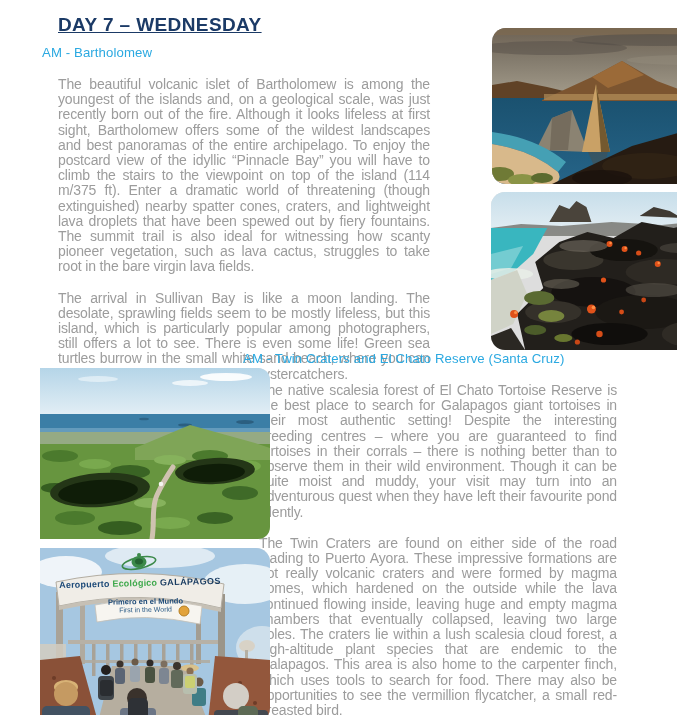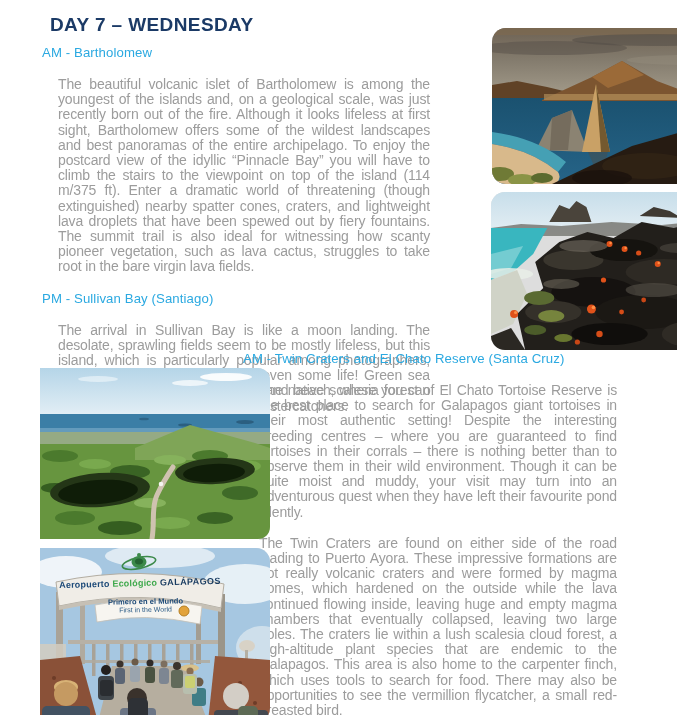--- a/index.html
+++ b/index.html
@@ -9,21 +9,21 @@
   }
   .page{position:absolute;inset:0;background:#ffffff;}
 
   
   .text-col{position:absolute;}
   .day7-col{left:42px;top:13px;width:404px;}
   .day8-col{left:243px;top:351px;width:390px;}
 
   .day-title{
     font-size:19px;line-height:23px;font-weight:bold;color:#1b3a66;
-    letter-spacing:.4px;margin:0 0 9px 8px;
+    letter-spacing:.4px;margin:0 0 9px 16px;text-decoration:underline;
   }
   .time-heading{
     font-size:13.2px;line-height:16px;font-weight:normal;color:#2ba9e1;
     margin:0 0 2px 0;letter-spacing:.1px;
   }
   .time-heading.pm{margin-top:7px;}
   .body-para{
     font-size:14px;line-height:15.2px;color:#9c9c9c;text-align:justify;
     margin:16px;letter-spacing:-0.15px;
   }
@@ -58,21 +58,20 @@
 </style>
 </head>
 <body>
 
 <div class="page">
 
   <section class="text-col day7-col">
     <h1 class="day-title">DAY 7 – WEDNESDAY</h1>
     <h2 class="time-heading">AM - Bartholomew</h2>
     <p class="body-para">The beautiful volcanic islet of Bartholomew is among the youngest of the islands and, on a geological scale, was just recently born out of the fire. Although it looks lifeless at first sight, Bartholomew offers some of the wildest landscapes and best panoramas of the entire archipelago. To enjoy the postcard view of the idyllic “Pinnacle Bay” you will have to climb the stairs to the viewpoint on top of the island (114 m/375 ft). Enter a dramatic world of threatening (though extinguished) nearby spatter cones, craters, and lightweight lava droplets that have been spewed out by fiery fountains. The summit trail is also ideal for witnessing how scanty pioneer vegetation, such as lava cactus, struggles to take root in the bare virgin lava fields.</p>
-    <h2 class="time-heading pm">PM - Sullivan Bay (Santiago)</h2>
     <p class="body-para">The arrival in Sullivan Bay is like a moon landing. The desolate, sprawling fields seem to be mostly lifeless, but this island, which is particularly popular among photographers, still offers a lot to see. There is even some life! Green sea turtles burrow in the small white sand beach, where you can also find crabs, blue herons and oystercatchers.</p>
   </section>
 
   <section class="text-col day8-col">
     <h2 class="time-heading">AM - Twin Craters and El Chato Reserve (Santa Cruz)</h2>
     <p class="body-para">The native scalesia forest of El Chato Tortoise Reserve is the best place to search for Galapagos giant tortoises in their most authentic setting! Despite the interesting breeding centres – where you are guaranteed to find tortoises in their corrals – there is nothing better than to observe them in their wild environment. Though it can be quite moist and muddy, your visit may turn into an adventurous quest when they have left their favourite pond silently.</p>
     <p class="body-para">The Twin Craters are found on either side of the road leading to Puerto Ayora. These impressive formations are not really volcanic craters and were formed by magma domes, which hardened on the outside while the lava continued flowing inside, leaving huge and empty magma chambers that eventually collapsed, leaving two large holes. The craters lie within a lush scalesia cloud forest, a high-altitude plant species that are endemic to the Galapagos. This area is also home to the carpenter finch, which uses tools to search for food. There may also be opportunities to see the vermillion flycatcher, a small red-breasted bird.</p>
     <p class="body-para">After this, assisted by the naturalist guide and some crew members, you will be taken to Baltra airport. It has been a pleasure accompanying you on this unique trip and we hope to see you again very soon!</p>
   </section>
 

